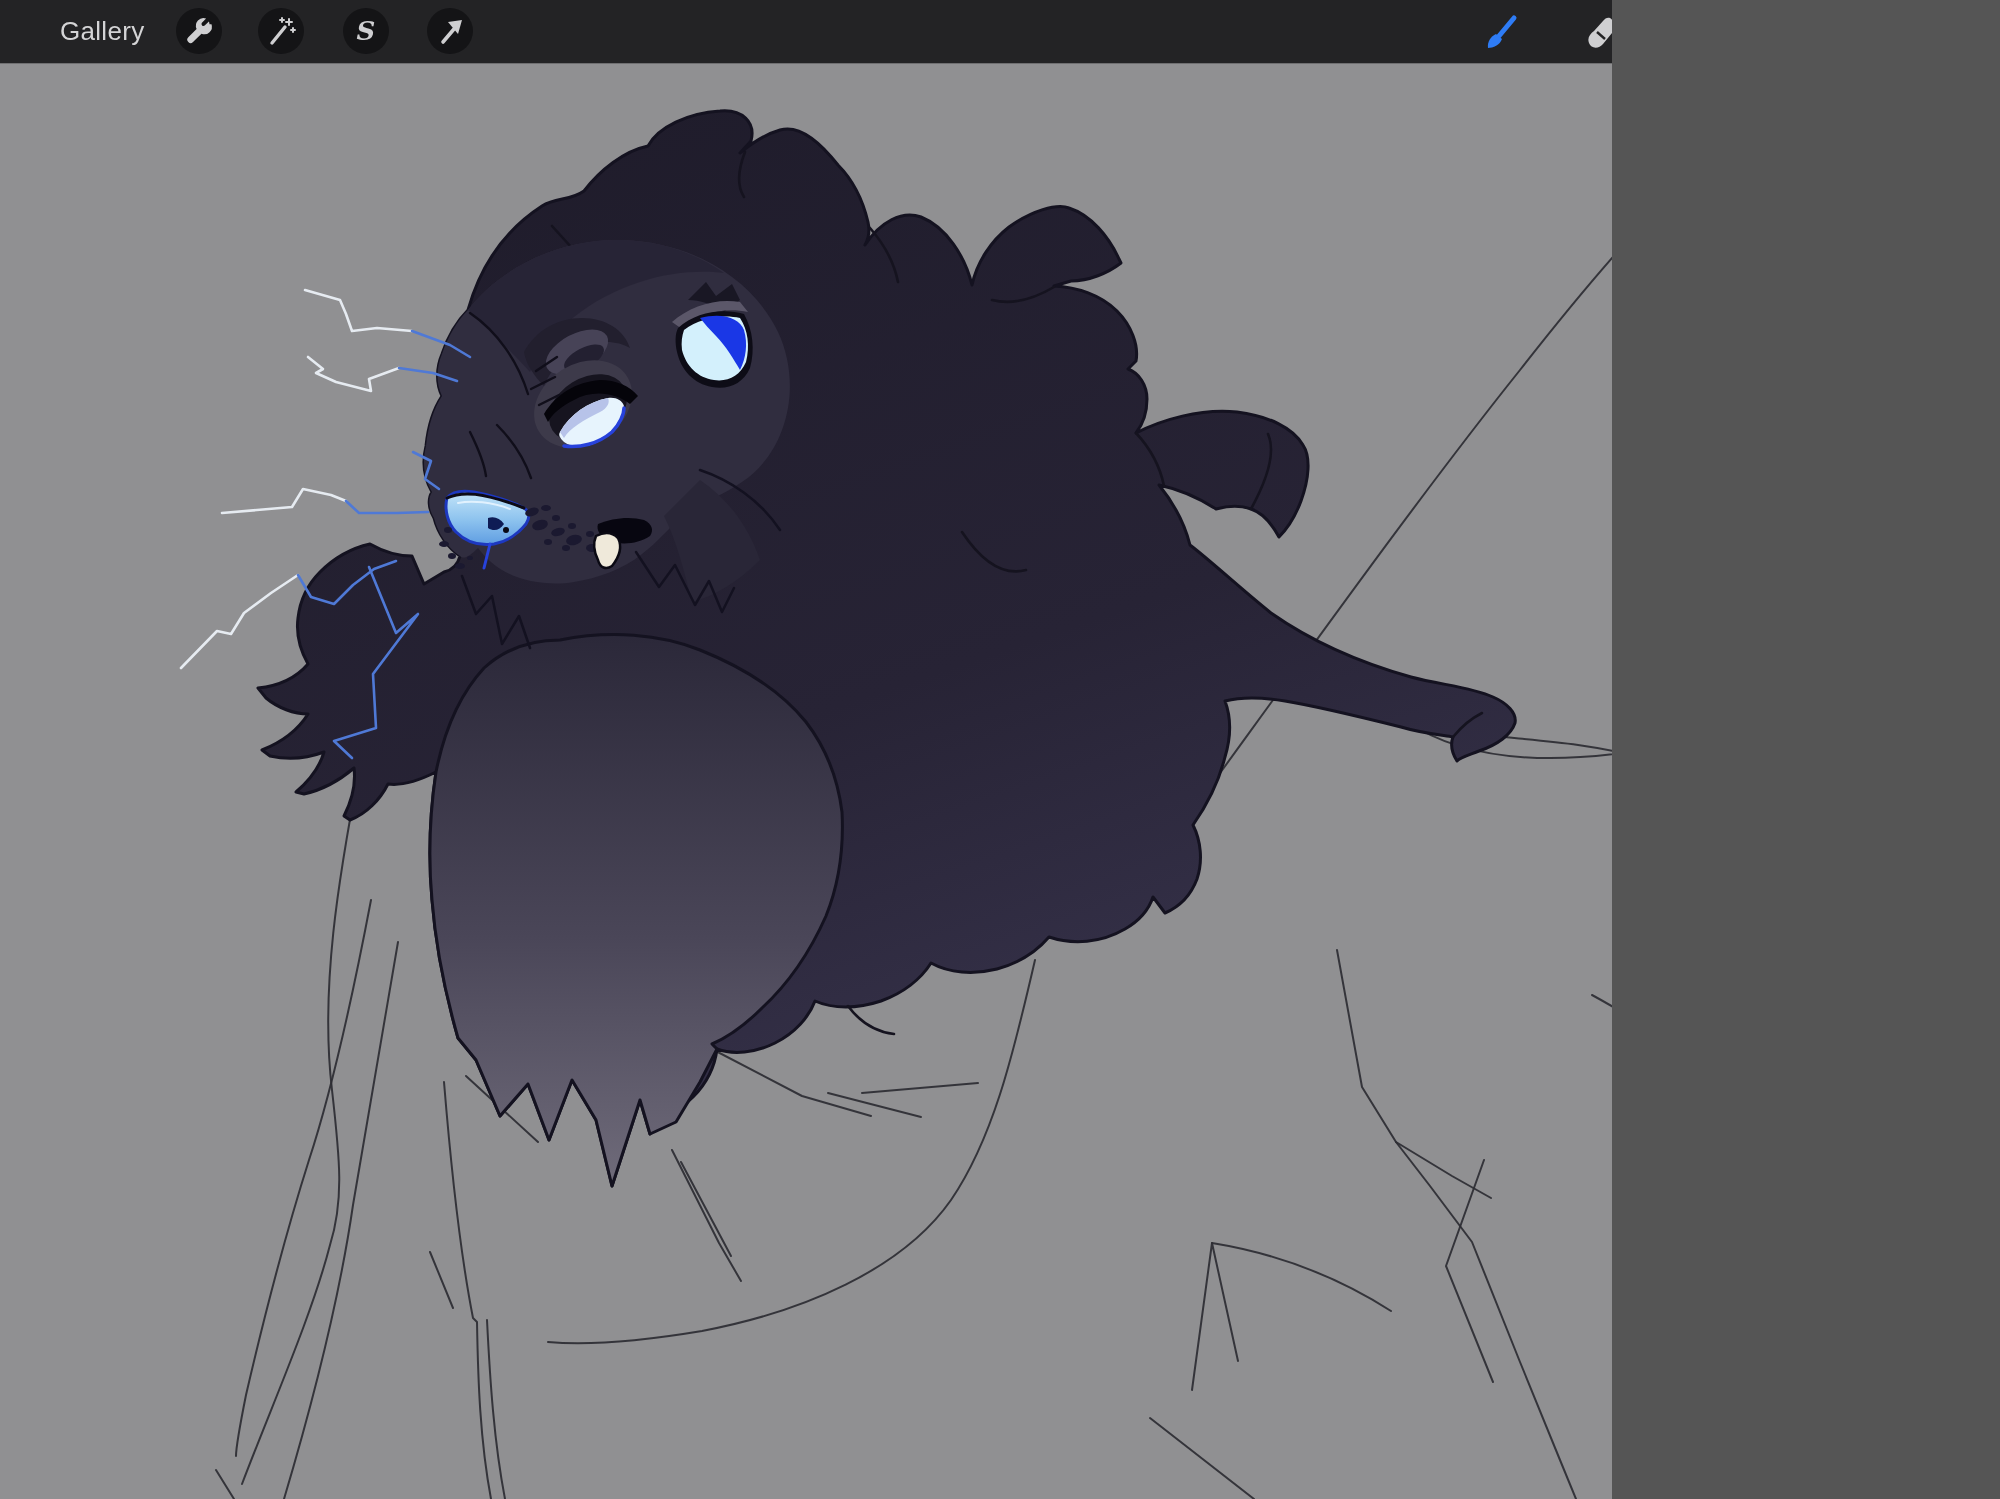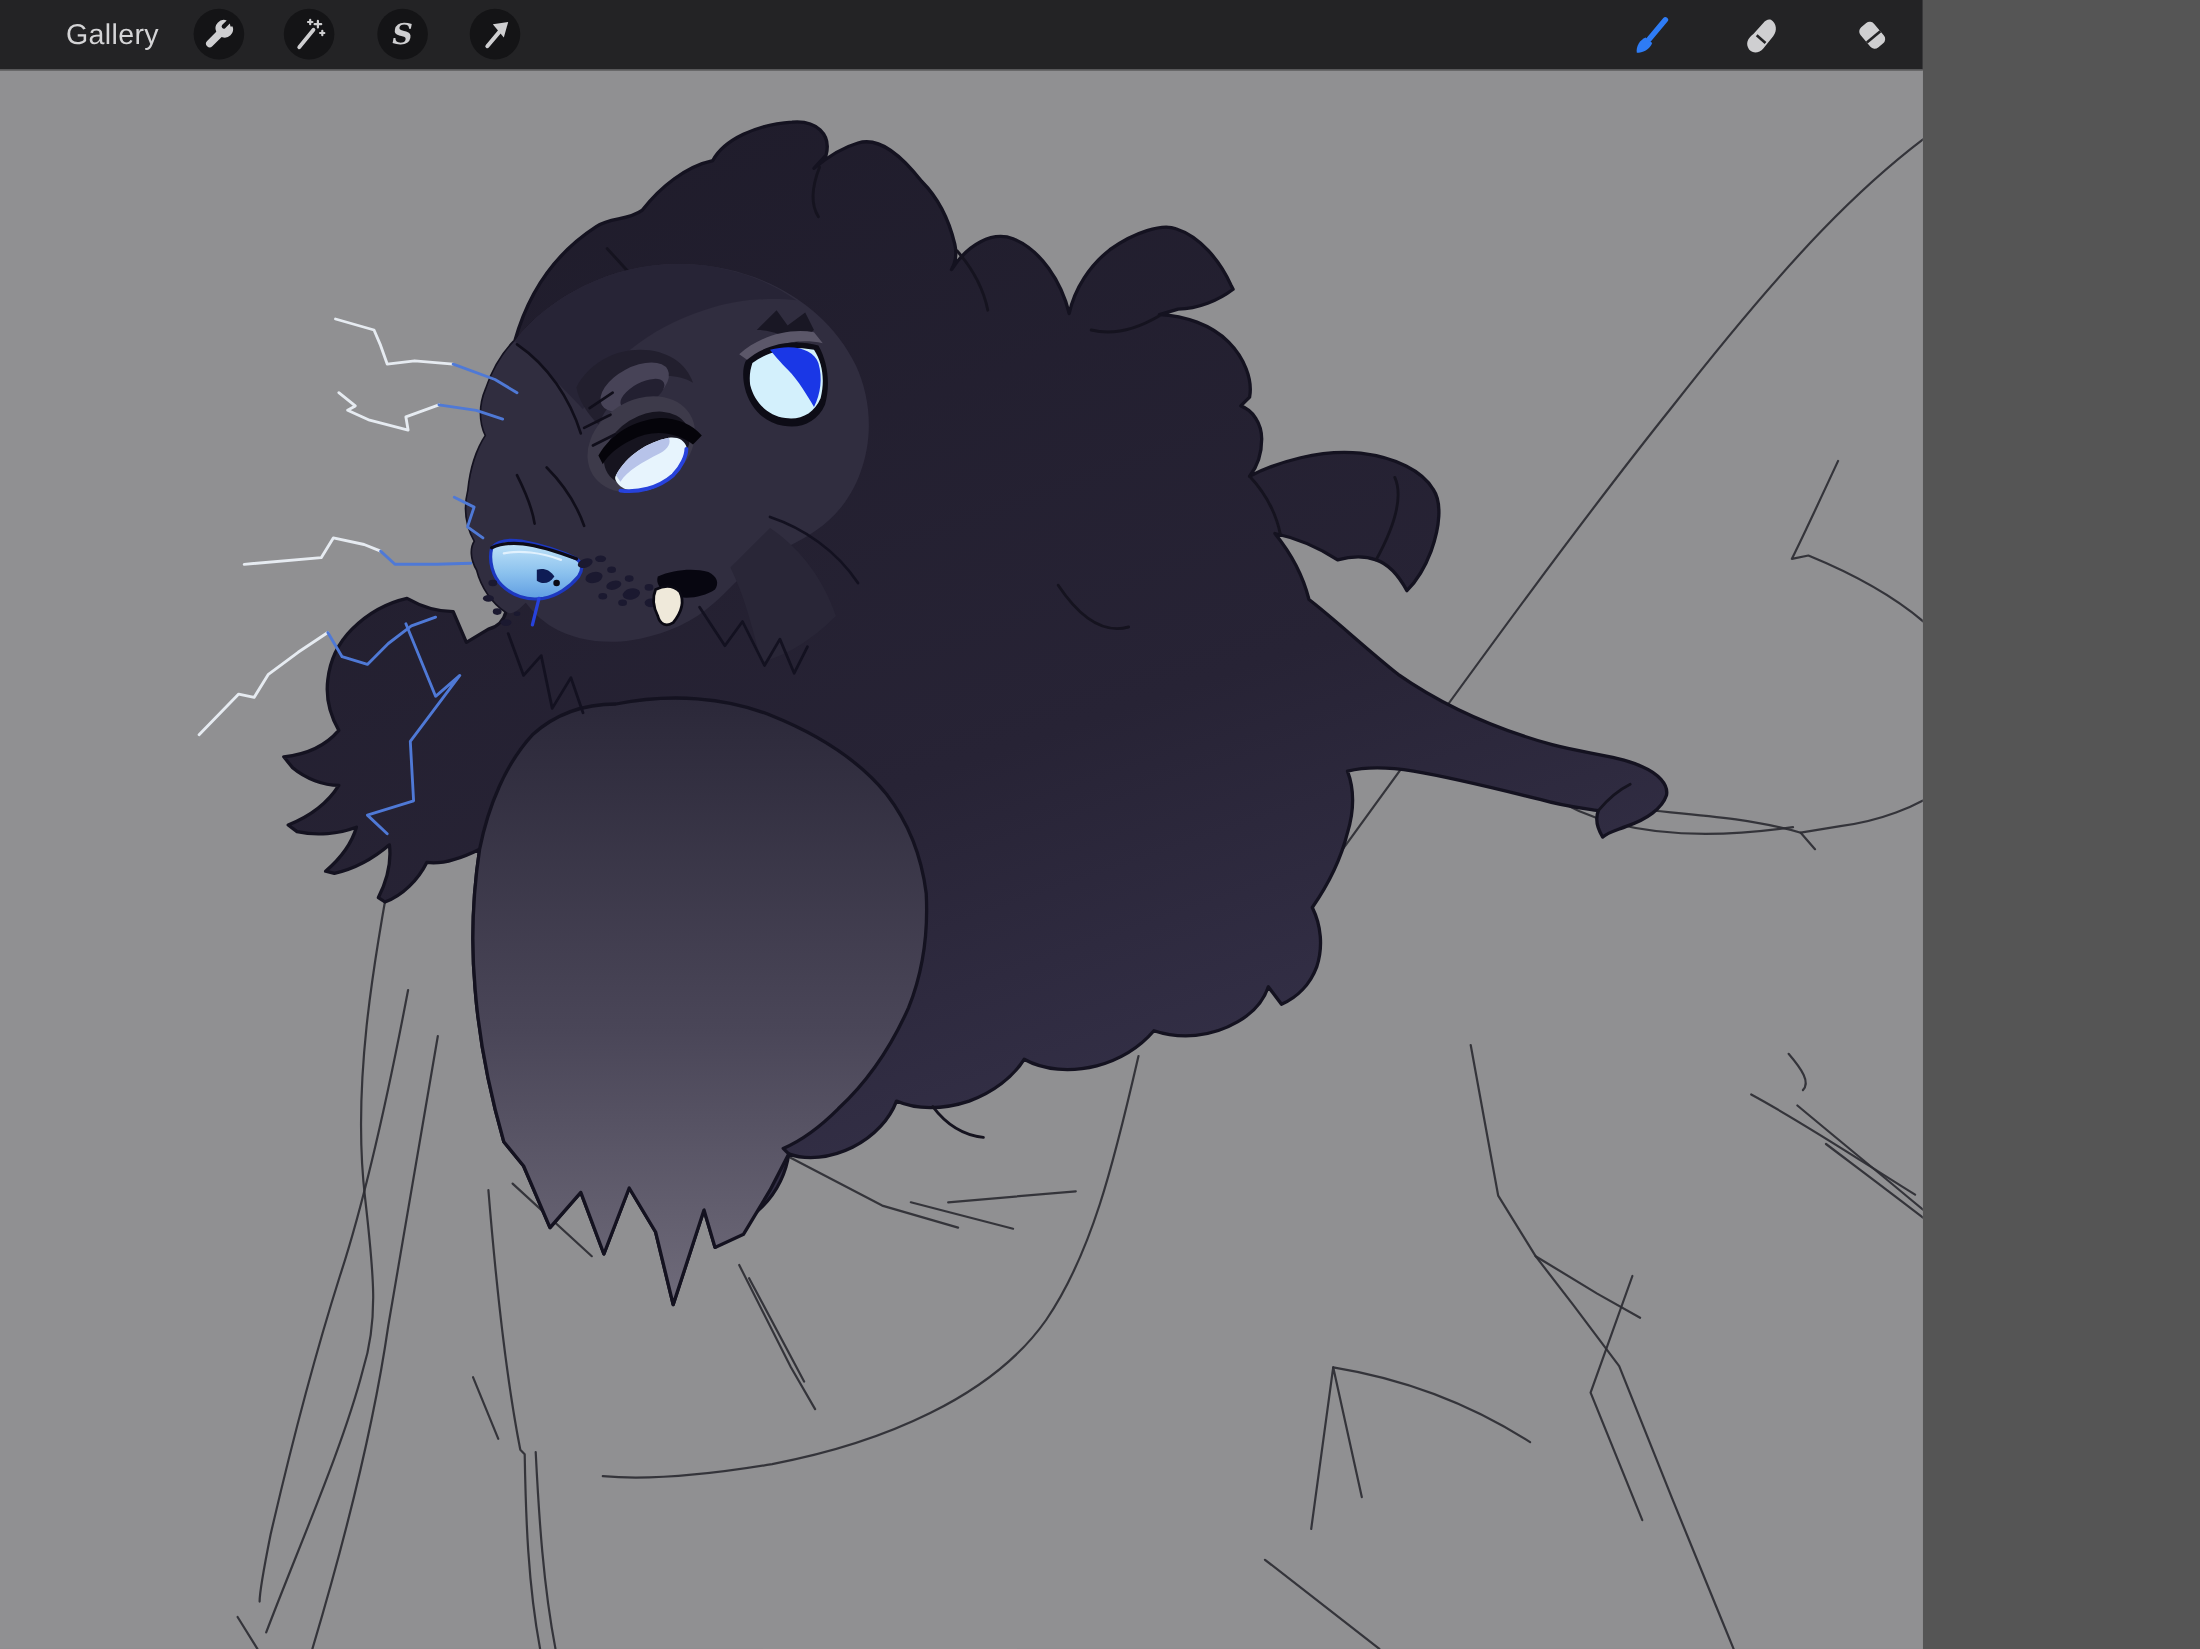--- a/index.html
+++ b/index.html
@@ -1,16 +1,16 @@
 <!DOCTYPE html>
 <html><head>
 <meta charset="utf-8">
 <style>
   html,body{margin:0;padding:0;background:#555;}
-  .app{position:relative;width:1748px;height:1499px;overflow:hidden;background:#909092;
+  .app{position:relative;width:1612px;height:1499px;overflow:hidden;background:#909092;
        font-family:"Liberation Sans",sans-serif;}
   
   .topbar{position:absolute;left:0;top:0;width:2000px;height:63px;background:#232325;
           border-bottom:1px solid #6f6f71;z-index:5;}
   .gallery{position:absolute;left:60px;top:0;height:63px;display:flex;align-items:center;
            color:#d4d4d6;font-size:26px;letter-spacing:.3px;cursor:default;}
   .circbtn{position:absolute;top:8px;width:46px;height:46px;border-radius:50%;background:#141416;
            display:flex;align-items:center;justify-content:center;}
   .rtool{position:absolute;top:9px;width:46px;height:46px;display:flex;align-items:center;justify-content:center;}
   

